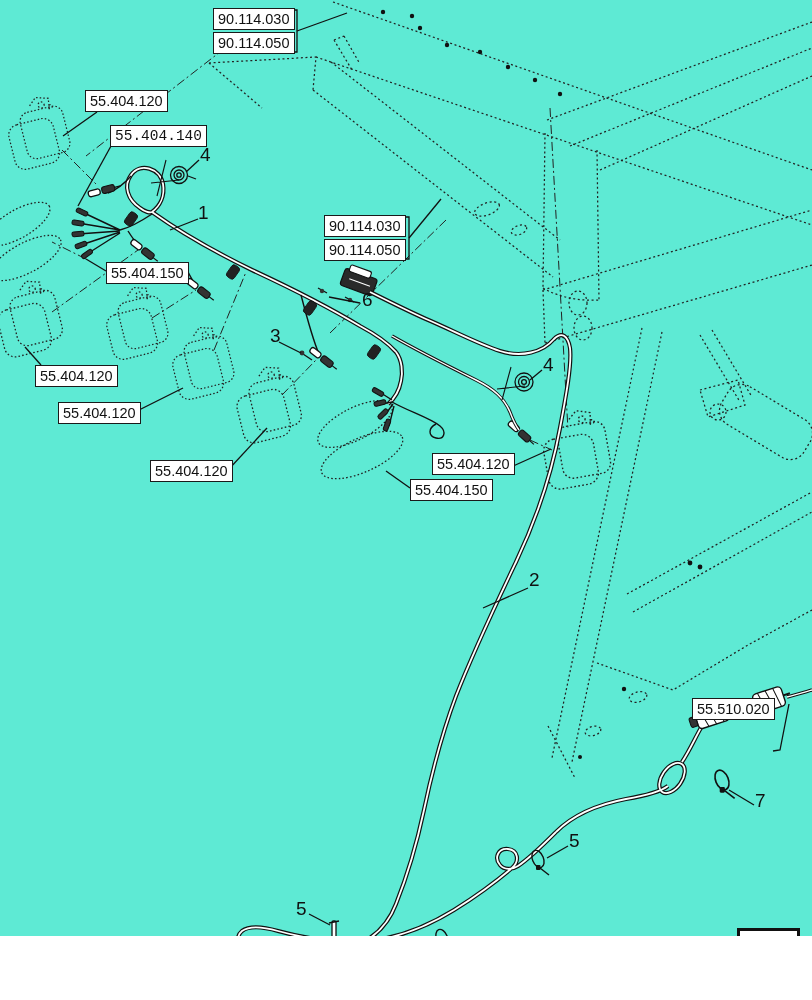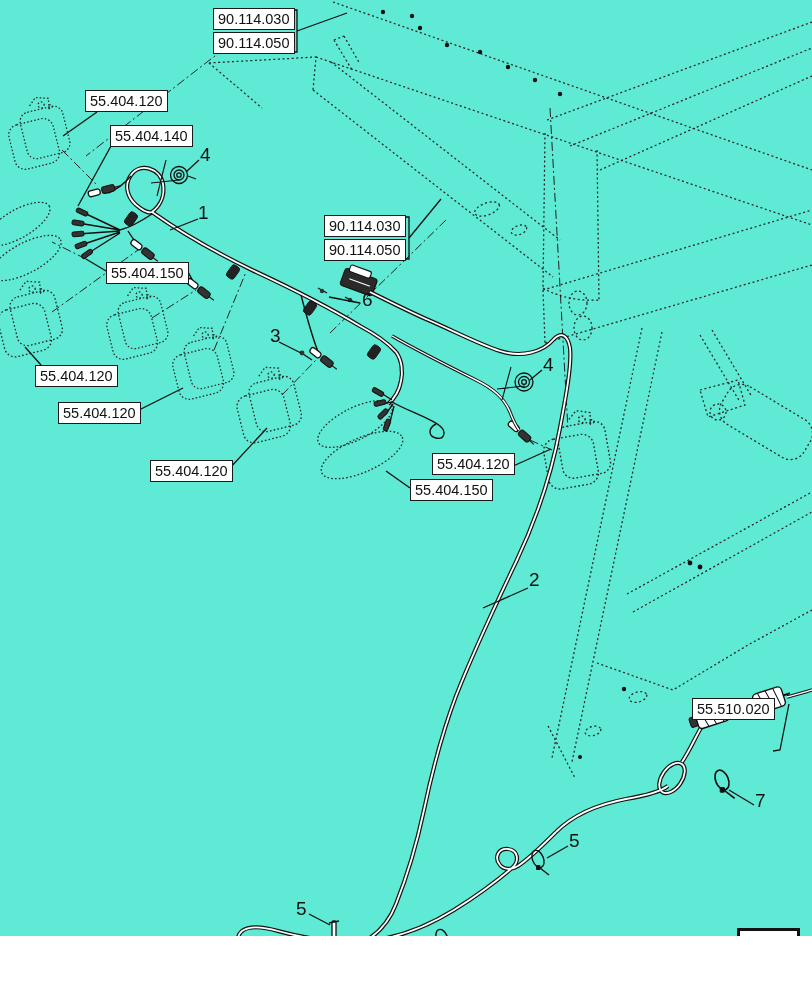--- a/index.html
+++ b/index.html
@@ -276,21 +276,21 @@
     <path d="M464,947 L449,941"></path>
     <path d="M309,914 L330,925"></path>
     <path d="M183,957 L204,954"></path>
   </g>
 </svg>
 
   <div id="labels-layer">
       <div class="plabel" style="left: 213px; top: 8px;">90.114.030</div>
       <div class="plabel" style="left: 213px; top: 32px;">90.114.050</div>
       <div class="plabel" style="left: 85px; top: 90px;">55.404.120</div>
-      <div class="plabel" style="left: 110px; top: 125px;">55.404.140</div>
+      <div class="plabel" style="left: 110px; top: 125px; font-family: Liberation Mono, monospace;">55.404.140</div>
       <div class="plabel" style="left: 324px; top: 215px;">90.114.030</div>
       <div class="plabel" style="left: 324px; top: 239px;">90.114.050</div>
       <div class="plabel" style="left: 106px; top: 262px;">55.404.150</div>
       <div class="plabel" style="left: 35px; top: 365px;">55.404.120</div>
       <div class="plabel" style="left: 58px; top: 402px;">55.404.120</div>
       <div class="plabel" style="left: 150px; top: 460px;">55.404.120</div>
       <div class="plabel" style="left: 432px; top: 453px;">55.404.120</div>
       <div class="plabel" style="left: 410px; top: 479px;">55.404.150</div>
       <div class="plabel" style="left: 692px; top: 698px;">55.510.020</div>
     </div>

